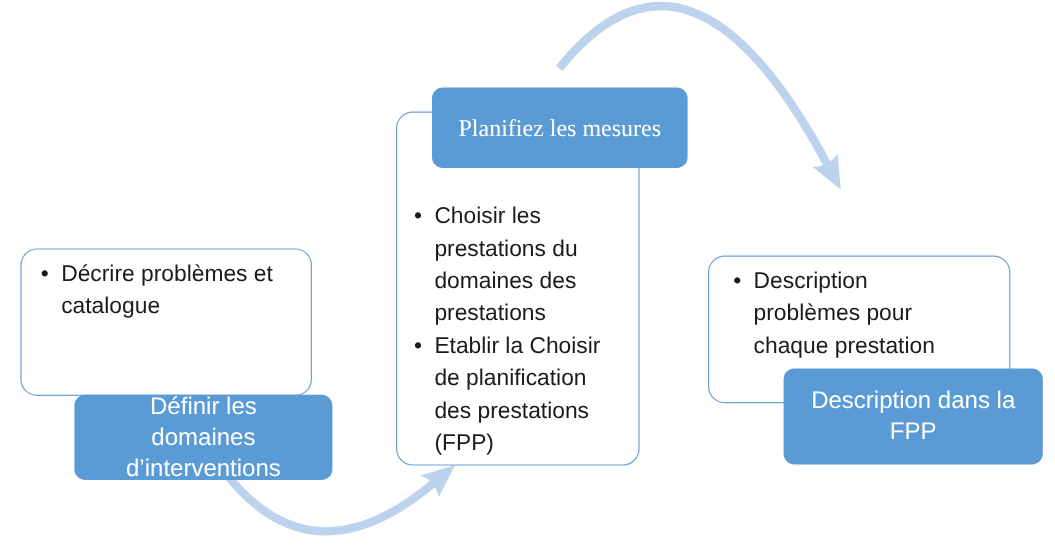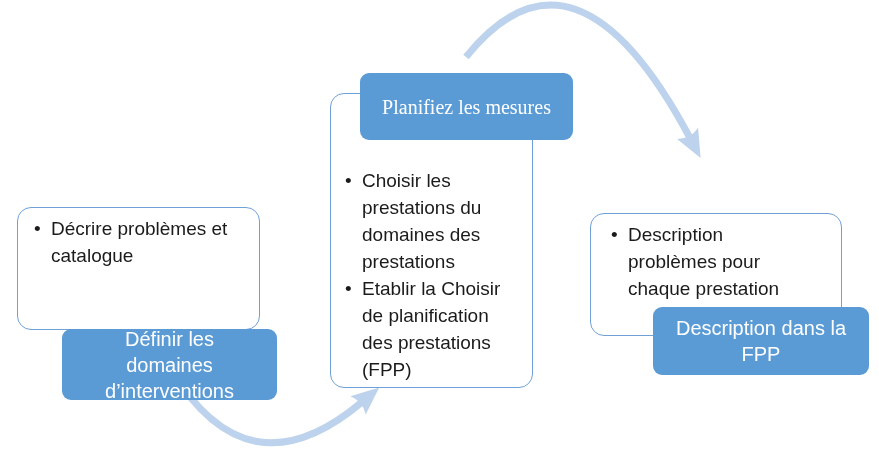--- a/index.html
+++ b/index.html
@@ -50,21 +50,21 @@
   
   .box-1 { left: 17px; top: 207px; width: 243px; height: 123px; padding: 8px 8px 0 16px; }
   .label-1 { left: 62px; top: 285px; width: 215px; height: 71px; padding: 4px 24px; margin-top: 44px; }
 
   
   .box-2 { left: 330px; top: 93px; width: 203px; height: 295px; padding: 74px 18px 0 14px; }
   .label-2 { left: 360px; top: 73px; width: 213px; height: 67px; padding: 4px 8px; font-family: Liberation Serif, serif; }
 
   
   .box-3 { left: 590px; top: 213px; width: 252px; height: 123px; padding: 8px 30px 0 20px; }
-  .label-3 { left: 653px; top: 307px; width: 216px; height: 68px; padding: 4px 10px; justify-content: flex-end; }
+  .label-3 { left: 653px; top: 307px; width: 216px; height: 80px; padding: 4px 10px; justify-content: flex-end; }
 </style>
 </head>
 <body>
 
 <div class="canvas">
 
   <svg class="arrows-layer" width="879" height="467" viewBox="0 0 879 467">
     <defs>
       <marker id="ah" viewBox="0 0 5 4" markerWidth="4.6" markerHeight="4" refX="0.9" refY="2" orient="auto" markerUnits="strokeWidth">
         <path d="M0.1,0.15 L4.4,2 L0.1,3.85 Q1.1,2 0.1,0.15 Z" fill="#bdd2ec"></path>

